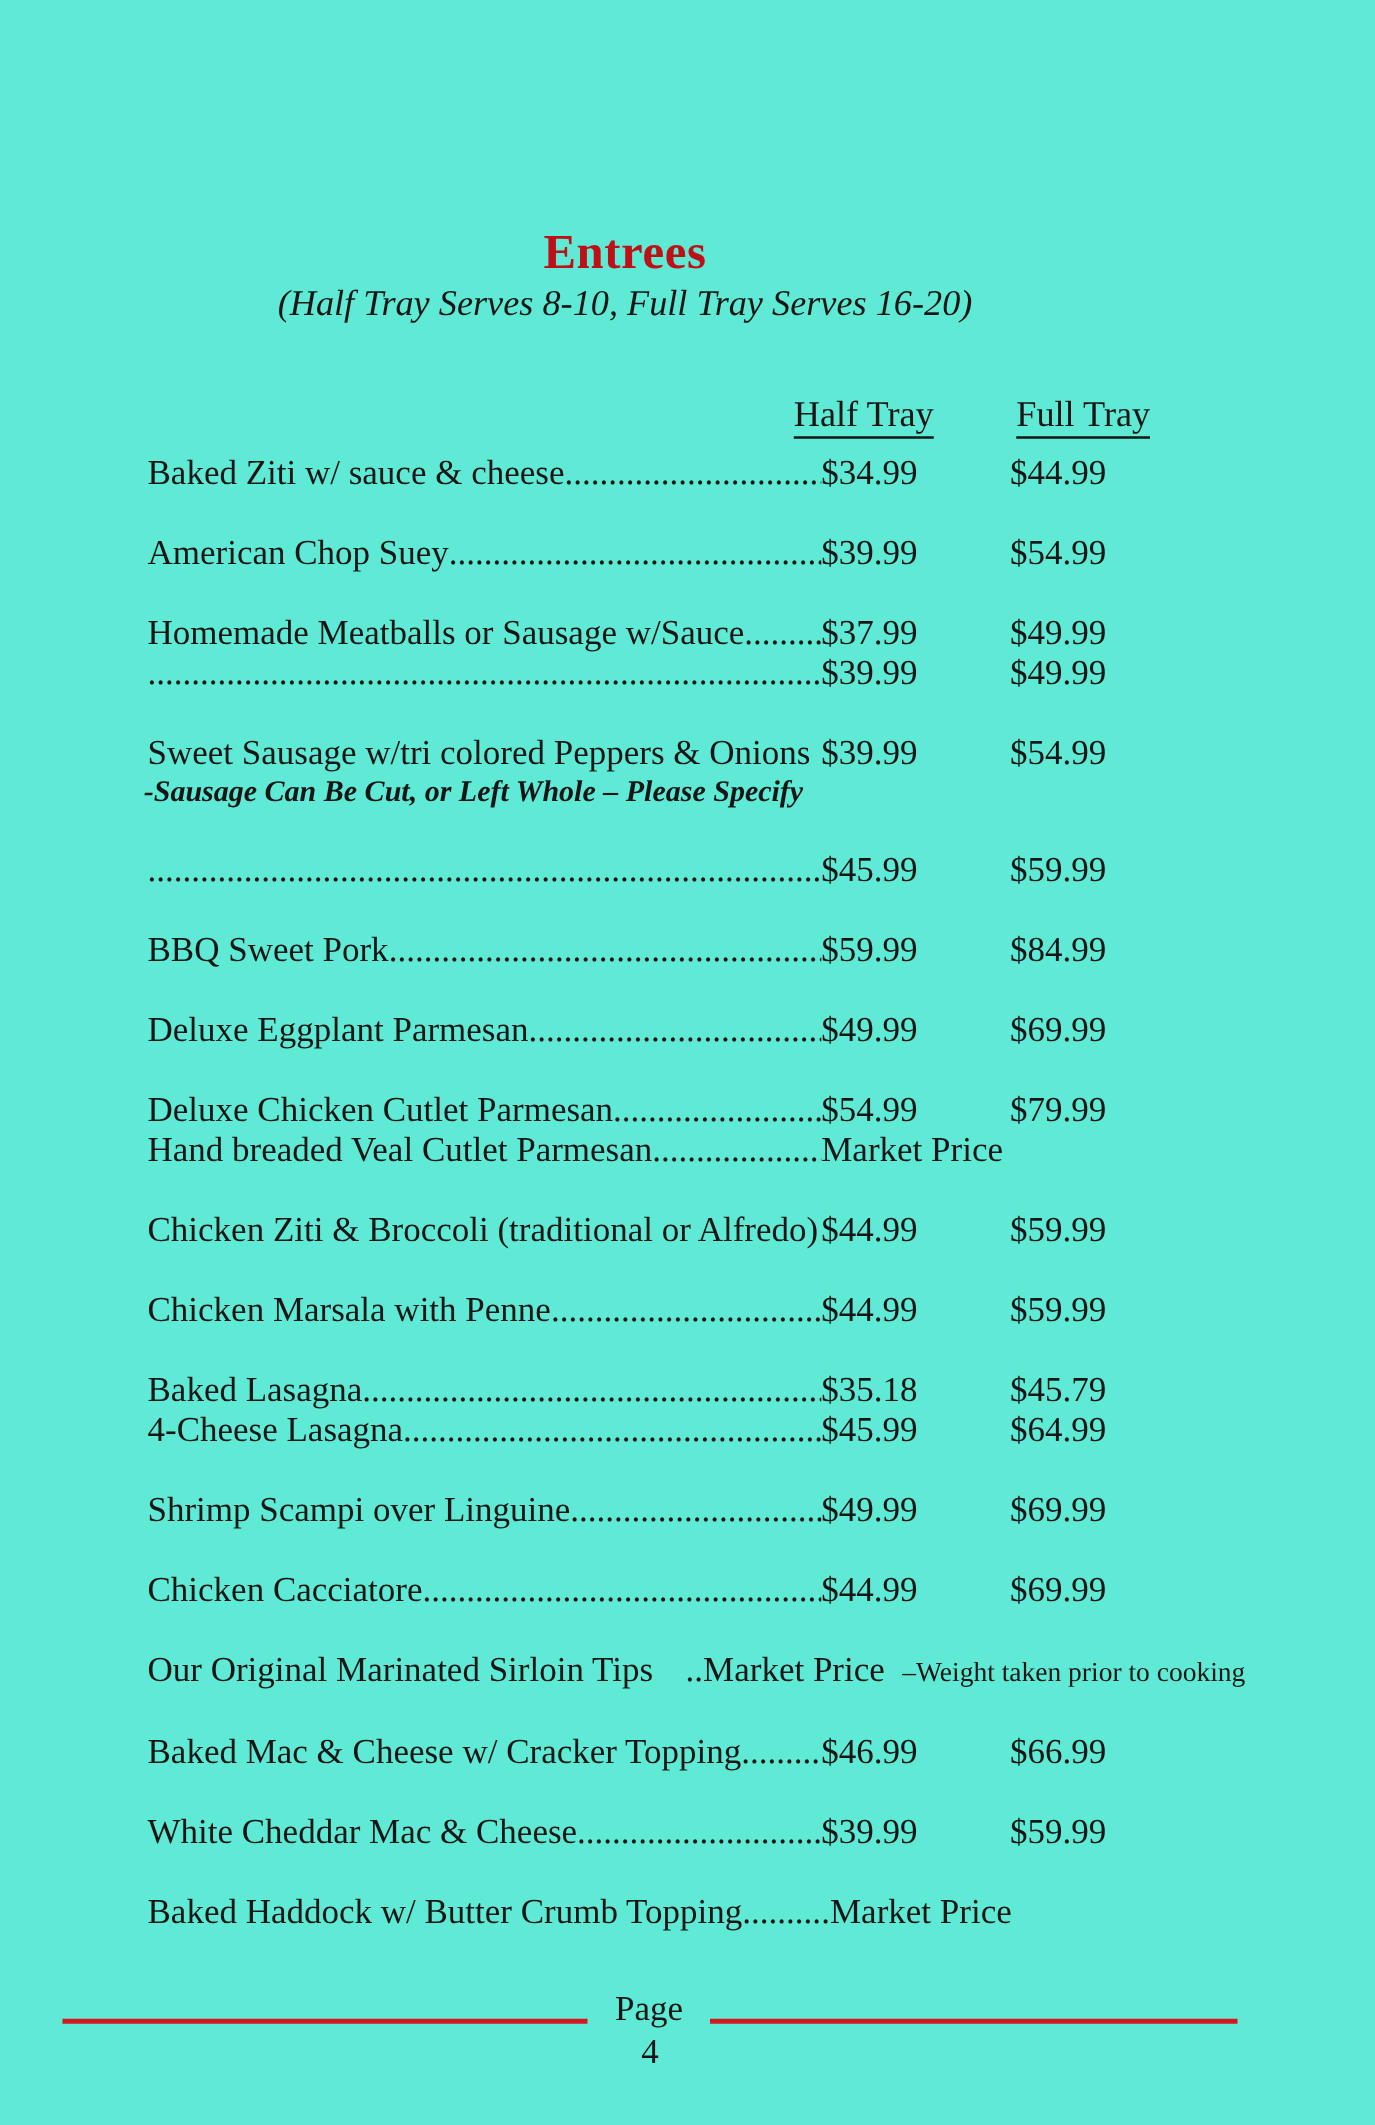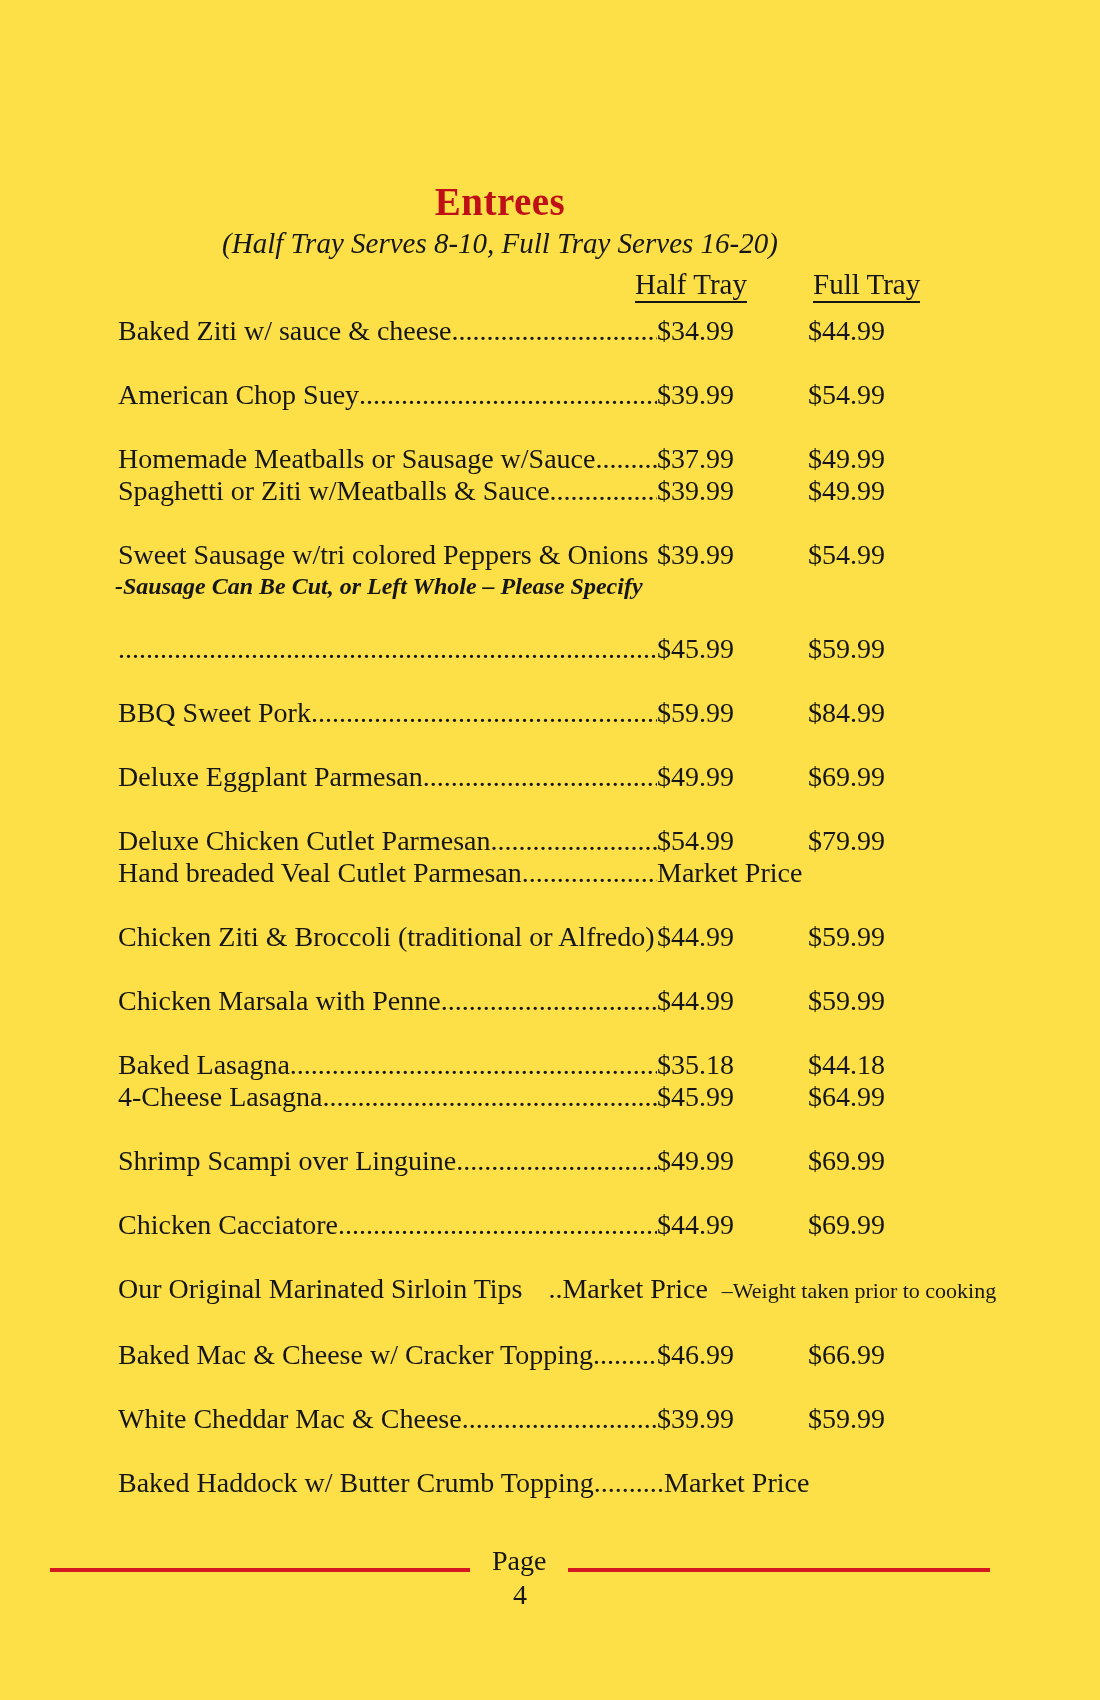--- a/index.html
+++ b/index.html
@@ -7,41 +7,41 @@
     --rule-red: #d41822;
     --ink: #161616;
   }
   * { box-sizing: border-box; }
   html, body { margin: 0; padding: 0; background: #ffffff; }
   .page {
     position: relative;
     width: 1100px;
     height: 1700px;
     margin: 0 auto;
-    background: #fde047;
+    background: #5eead4;
     color: var(--ink);
     font-family: "Liberation Serif", "DejaVu Serif", serif;
     overflow: hidden;
   }
   
   .doc-header { padding-top: 180px; width: 1000px; text-align: center; }
   .doc-title {
     font-size: 39px; font-weight: bold; line-height: 44px;
     color: var(--title-red); letter-spacing: 0.5px;
   }
   .doc-subtitle { font-size: 29px; font-style: italic; line-height: 38px; }
 
   
   .colheads {
     display: flex; align-items: baseline;
     margin: 6px 0 0 118px; width: 772px;
     font-size: 29px; line-height: 32px; white-space: nowrap;
   }
   .colheads .spacer { flex: 1 1 0; }
-  .colheads .col-half { flex: none; width: 151px; }
+  .colheads .col-half { flex: none; width: 151px; margin-top: 48px; }
   .colheads .col-full { flex: none; width: 82px; padding-left: 11px; }
   .uhead { border-bottom: 2px solid var(--ink); padding-bottom: 1px; }
   .col-half .uhead { display: inline-block; margin-left: -22px; }
   .col-full .uhead { display: inline-block; margin-left: -6px; }
 
   
   .rows { margin: 12px 0 0 118px; width: 772px; }
   .group { margin-bottom: 32px; }
   .group:last-child { margin-bottom: 0; }
   .row {
@@ -107,21 +107,20 @@
     </div>
 
     <div class="group">
       <div class="row">
         <span class="iname">Homemade Meatballs or Sausage w/Sauce</span>
         <span class="dots fill">................................................................................................................................................................</span>
         <span class="half">$37.99</span>
         <span class="full">$49.99</span>
       </div>
       <div class="row">
-        <span class="iname">Spaghetti or Ziti w/Meatballs &amp; Sauce</span>
         <span class="dots fill">................................................................................................................................................................</span>
         <span class="half">$39.99</span>
         <span class="full">$49.99</span>
       </div>
     </div>
 
     <div class="group">
       <div class="row">
         <span class="iname">Sweet Sausage w/tri colored Peppers &amp; Onions</span>
         <span class="dots"></span>
@@ -187,21 +186,21 @@
         <span class="half">$44.99</span>
         <span class="full">$59.99</span>
       </div>
     </div>
 
     <div class="group">
       <div class="row">
         <span class="iname">Baked Lasagna</span>
         <span class="dots fill">................................................................................................................................................................</span>
         <span class="half">$35.18</span>
-        <span class="full">$44.18</span>
+        <span class="full">$45.79</span>
       </div>
       <div class="row">
         <span class="iname">4-Cheese Lasagna</span>
         <span class="dots fill">................................................................................................................................................................</span>
         <span class="half">$45.99</span>
         <span class="full">$64.99</span>
       </div>
     </div>
 
     <div class="group">

